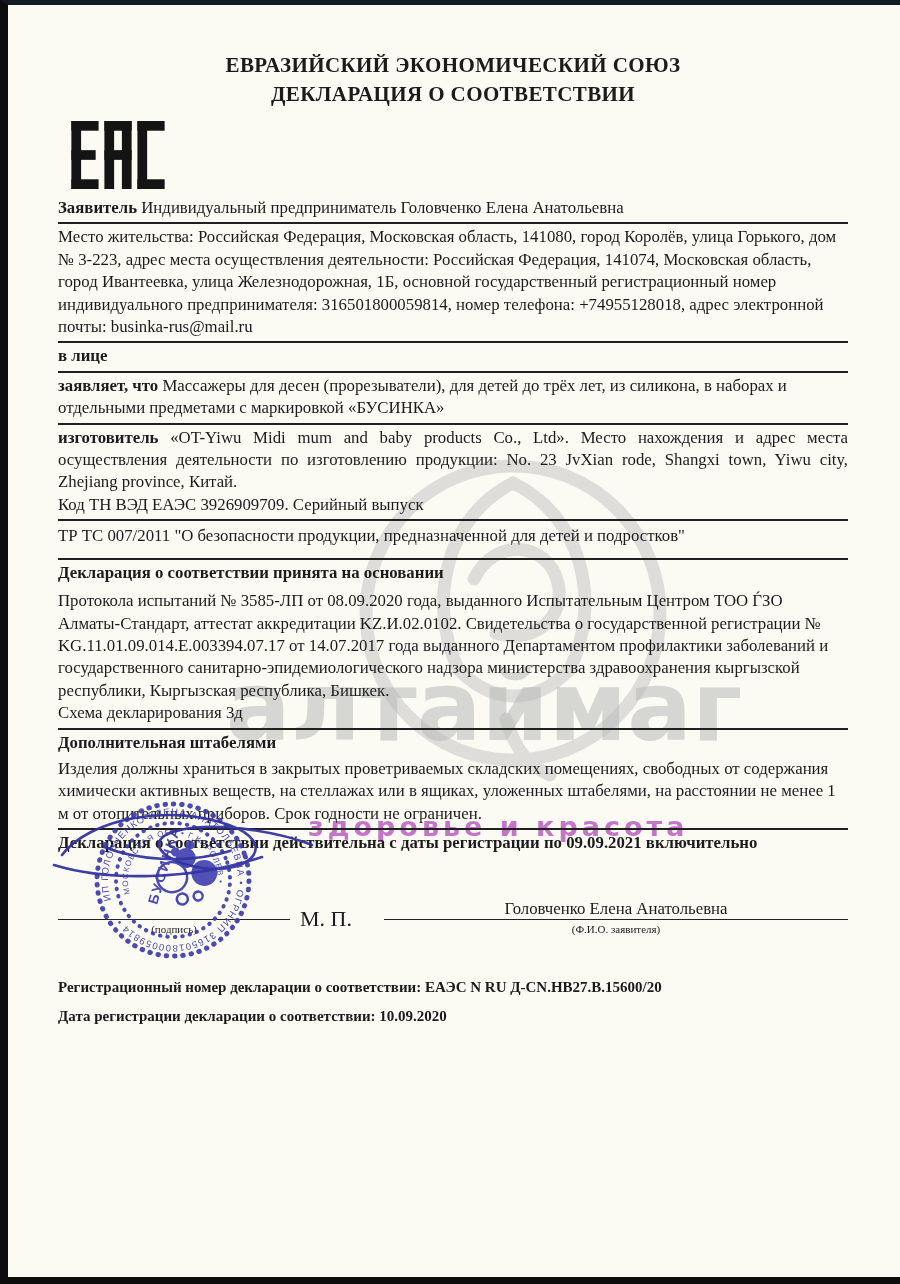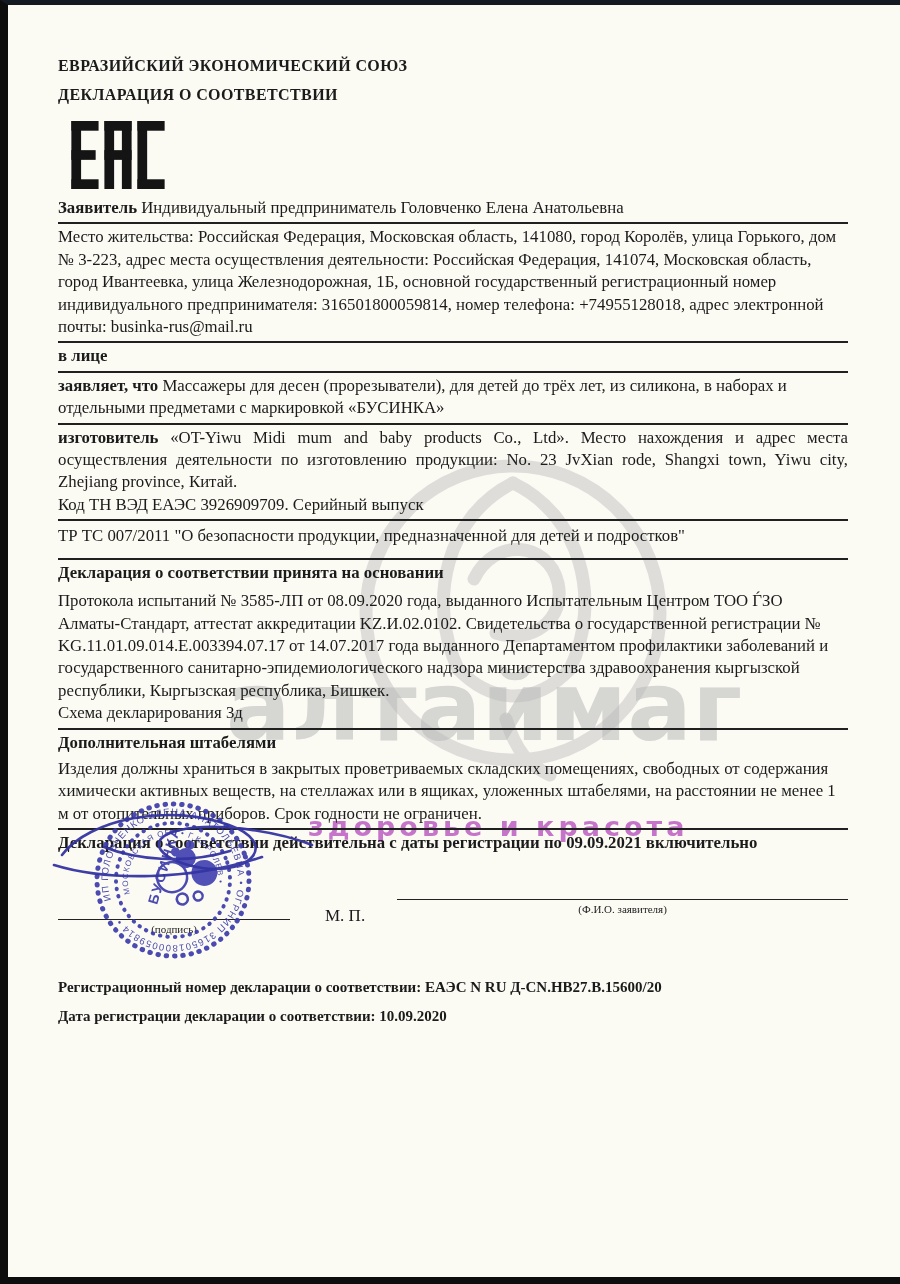--- a/index.html
+++ b/index.html
@@ -4,29 +4,29 @@
 <style>
   html,body{margin:0;padding:0;background:#444;}
   .page{
     position:relative;width:900px;height:1284px;box-sizing:border-box;
     background:#fbfaf3;
     border-left:8px solid #0d0d0d;border-top:5px solid #131a21;border-bottom:7px solid #0d0d0d;
     font-family:"Liberation Serif","DejaVu Serif",serif;color:#1b1b1b;
     overflow:hidden;
   }
   .content{position:relative;z-index:2;padding:0 52px 0 50px;}
-  .doc-title{ text-align:left;margin-top:46px;font-size:16px;font-weight:bold;line-height:29px;letter-spacing:.4px;}
+  .doc-title{ text-align:center;margin-top:46px;font-size:21px;font-weight:bold;line-height:29px;letter-spacing:.4px;}
   .eac{margin:12px 0 4px 12px;height:68px;}
   .row{font-size:16.8px;line-height:22.4px;}
   .rule{border-top:2px solid #202020;margin:3px 0 2px;height:0;}
   b{font-weight:bold;}
   .just{text-align:justify;}
   .sig-row{display:flex;margin-top:44px;}
   .sig-left{width:232px;padding-top:20px;}
-  .sig-mp{padding-top:7px;margin:0 32px 0 35px;font-size:17px;white-space:nowrap;}
+  .sig-mp{padding-top:7px;margin:0 32px 0 10px;font-size:22px;white-space:nowrap;}
   .sig-right{flex:1;text-align:center;}
   .sig-name{font-size:16.8px;line-height:20px;}
   .sig-line{border-bottom:1.7px solid #222;height:0;}
   .sig-caption{font-size:11px;text-align:center;margin-top:3px;color:#222;}
   .reg-line{font-size:15px;font-weight:bold;margin-top:44px;}
   .reg-line.date{margin-top:12px;}
   
   .wm{position:absolute;z-index:1;pointer-events:none;}
   .wm-brand{left:218px;top:654px;font-family:"DejaVu Sans","Liberation Sans",sans-serif;
     font-size:96px;font-weight:700;color:#b9b9b9;opacity:.55;letter-spacing:0px;line-height:1;}
@@ -117,20 +117,21 @@
 
     <div class="row"><b>Декларация о соответствии  действительна с даты регистрации по 09.09.2021 включительно</b></div>
 
     <div class="sig-row">
       <div class="sig-left">
         <div class="sig-line"></div>
         <div class="sig-caption">(подпись)</div>
       </div>
       <div class="sig-mp">М. П.</div>
       <div class="sig-right">
+        <div class="sig-name">Головченко Елена Анатольевна</div>
         <div class="sig-line"></div>
         <div class="sig-caption">(Ф.И.О. заявителя)</div>
       </div>
     </div>
 
     <div class="reg-line">
       <span>Регистрационный номер декларации о соответствии:</span>
       <span>ЕАЭС N RU Д-CN.НВ27.В.15600/20</span>
     </div>
     <div class="reg-line date">

